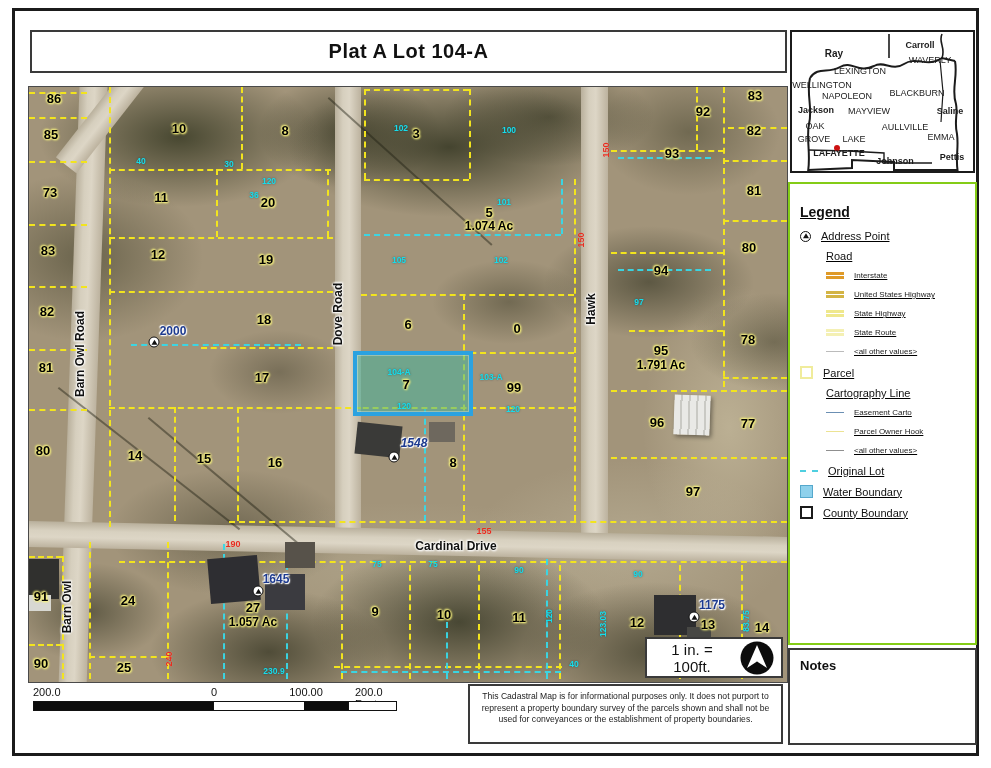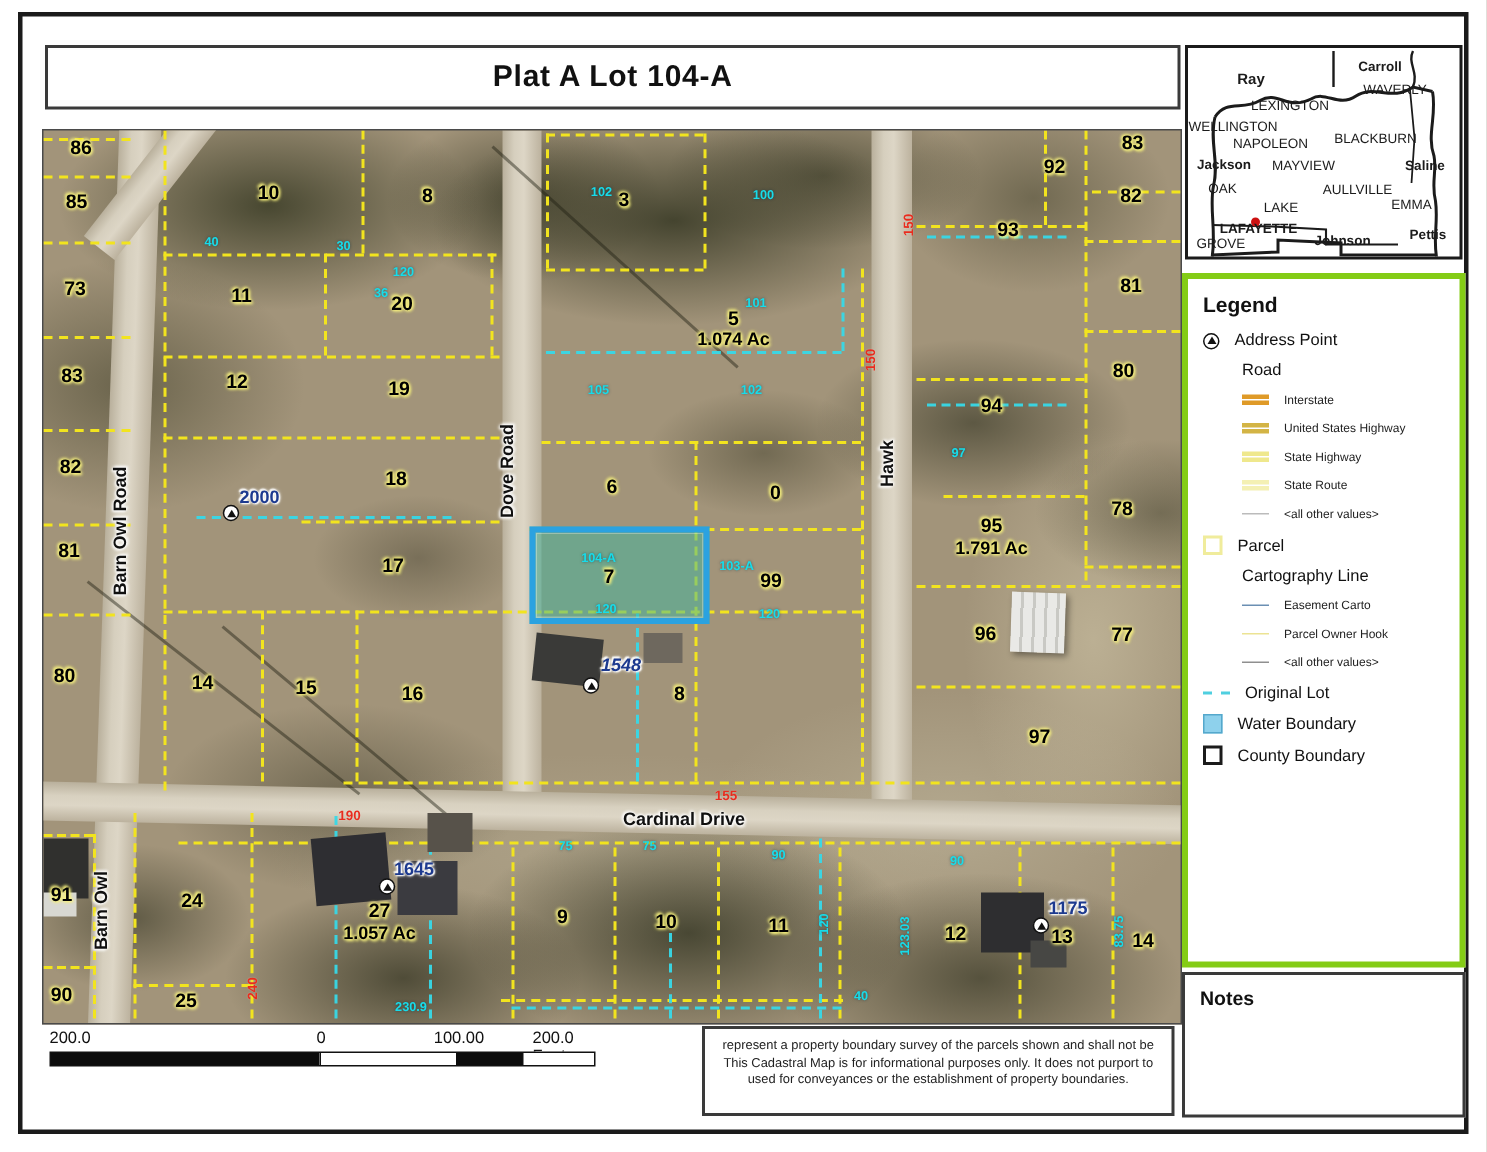--- a/index.html
+++ b/index.html
@@ -54,21 +54,21 @@
     text-shadow:0 0 2px #fff,0 0 3px #fff,1px 1px 1px #fff,-1px -1px 1px #fff;}
   .appoint{position:absolute;width:11px;height:11px;border:1.5px solid #111;border-radius:50%;background:#fff;box-sizing:border-box;transform:translate(-50%,-50%);}
   .appoint:after{content:"";position:absolute;left:50%;top:55%;transform:translate(-50%,-55%);
     width:0;height:0;border-left:3px solid transparent;border-right:3px solid transparent;border-bottom:5px solid #111;}
   
   .scalebox{left:645px;top:637px;width:138px;height:41px;border:2px solid #3a3a3a;display:flex;align-items:center;gap:8px;padding:0 6px;box-sizing:border-box;}
   .scaletext{font-size:15px;color:#111;flex:1;text-align:center;}
   
   .insetbox{left:790px;top:30px;width:185px;height:143px;border:2px solid #1b1b1b;overflow:hidden;}
   .ilbl{position:absolute;transform:translate(-50%,-50%);white-space:nowrap;color:#1b1b1b;line-height:1;}
-  .legendbox{left:788px;top:182px;width:189px;height:463px;border:4px solid #84cc16;padding:9px 0 0 10px;box-sizing:border-box;}
+  .legendbox{left:788px;top:182px;width:189px;height:463px;border:2px solid #84cc16;padding:20px 0 0 10px;box-sizing:border-box;text-decoration:underline;}
   .legtitle{font-size:14px;font-weight:bold;color:#111;margin-bottom:10px;}
   .legrow{display:flex;align-items:center;gap:10px;margin-bottom:8px;}
   .legrow .lbl{font-size:11px;color:#111;}
   .legsub{display:flex;align-items:center;gap:10px;margin:0 0 10px 26px;}
   .legsub .lbl{font-size:8px;color:#222;}
   .legsubhead{font-size:11px;color:#111;margin:2px 0 9px 26px;}
   .lineicon{width:18px;display:flex;flex-direction:column;gap:1.5px;}
   .lineicon i{display:block;height:2.5px;}
   .lineicon.single i{height:1.5px;}
   .sq{width:13px;height:13px;box-sizing:border-box;}
@@ -276,20 +276,28 @@
         <span class="mlbl addr" style="left: 385px; top: 356px; font-style: italic;">1548</span>
         <span class="mlbl addr" style="left: 247px; top: 492px;">1645</span>
         <span class="mlbl addr" style="left: 683px; top: 518px;">1175</span>
         <span class="appoint" style="left: 125px; top: 255px;"></span>
         <span class="appoint" style="left: 365px; top: 370px;"></span>
         <span class="appoint" style="left: 229px; top: 504px;"></span>
         <span class="appoint" style="left: 665px; top: 530px;"></span>
       </div>
   </div>
 
+  <div class="box scalebox">
+    <span class="scaletext">1 in. = 100ft.</span>
+    <svg width="36" height="36" viewBox="0 0 36 36">
+      <circle cx="18" cy="18" r="16.5" fill="#0c0c0c"></circle>
+      <path d="M18 5 L28 28 L18 21.5 L8 28 Z" fill="#ffffff"></path>
+      <path d="M18 21.5 L22 28 L18 26 L14 28 Z" fill="#0c0c0c"></path>
+    </svg>
+  </div>
 
   <div class="box insetbox">
     <svg width="185" height="143" viewBox="0 0 185 143" style="position:absolute;left:0;top:0;">
       <path d="M18,46 C26,34 36,42 48,35 C60,28 66,42 82,34 C92,28 100,40 112,32 C124,24 136,36 150,26 L163,29" fill="none" stroke="#1b1b1b" stroke-width="2"></path>
       <path d="M18,46 C14,62 21,76 17,92 C14,106 19,122 16,140" fill="none" stroke="#1b1b1b" stroke-width="2"></path>
       <path d="M163,29 C166,45 159,58 164,72 C166,82 162,90 165,102 C167,116 163,128 166,141" fill="none" stroke="#1b1b1b" stroke-width="2"></path>
       <path d="M16,138 L60,136 L60,128 L102,130 L102,138 L165,138" fill="none" stroke="#1b1b1b" stroke-width="2"></path>
       <path d="M16,118 L56,119 L92,121 L92,131 L140,131" fill="none" stroke="#1b1b1b" stroke-width="1.4"></path>
       <path d="M148,28 L151,60 L149,90" fill="none" stroke="#1b1b1b" stroke-width="1.2"></path>
       <path d="M97,2 L97,26" fill="none" stroke="#1b1b1b" stroke-width="1.6"></path>
@@ -302,21 +310,21 @@
         <span class="ilbl" style="left: 138px; top: 28px; font-size: 9px;">WAVERLY</span>
         <span class="ilbl" style="left: 68px; top: 39px; font-size: 9px;">LEXINGTON</span>
         <span class="ilbl" style="left: 30px; top: 53px; font-size: 9px;">WELLINGTON</span>
         <span class="ilbl" style="left: 55px; top: 64px; font-size: 9px;">NAPOLEON</span>
         <span class="ilbl" style="left: 125px; top: 61px; font-size: 9px;">BLACKBURN</span>
         <span class="ilbl" style="left: 24px; top: 78px; font-size: 9px; font-weight: bold;">Jackson</span>
         <span class="ilbl" style="left: 77px; top: 79px; font-size: 9px;">MAYVIEW</span>
         <span class="ilbl" style="left: 158px; top: 79px; font-size: 9px; font-weight: bold;">Saline</span>
         <span class="ilbl" style="left: 23px; top: 94px; font-size: 9px;">OAK</span>
         <span class="ilbl" style="left: 113px; top: 95px; font-size: 9px;">AULLVILLE</span>
-        <span class="ilbl" style="left: 22px; top: 107px; font-size: 9px; margin-top: 24px;">GROVE</span>
+        <span class="ilbl" style="left: 22px; top: 107px; font-size: 9px;">GROVE</span>
         <span class="ilbl" style="left: 62px; top: 107px; font-size: 9px;">LAKE</span>
         <span class="ilbl" style="left: 149px; top: 105px; font-size: 9px;">EMMA</span>
         <span class="ilbl" style="left: 47px; top: 121px; font-size: 9px; font-weight: bold;">LAFAYETTE</span>
         <span class="ilbl" style="left: 103px; top: 129px; font-size: 9px; font-weight: bold;">Johnson</span>
         <span class="ilbl" style="left: 160px; top: 125px; font-size: 9px; font-weight: bold;">Pettis</span>
       </div>
   </div>
 
   <div class="box legendbox">
     <div class="legtitle">Legend</div>
@@ -415,17 +423,17 @@
     </div>
     <div class="sbbar" style="width:362px;">
       <i style="width:180px;background:#0c0c0c;"></i>
       <i style="width:90px;background:#ffffff;border-left:1px solid #111;"></i>
       <i style="width:45px;background:#0c0c0c;"></i>
       <i style="width:47px;background:#ffffff;border-left:1px solid #111;"></i>
     </div>
   </div>
 
   <div class="box discbox">
+    <div>This Cadastral Map is for informational purposes only.  It does not purport to</div>
     <div>represent a property boundary survey of the parcels shown and shall not be</div>
-    <div>This Cadastral Map is for informational purposes only.  It does not purport to</div>
     <div>used for conveyances or the establishment of property boundaries.</div>
   </div>
 </div>
 
 </body></html>

